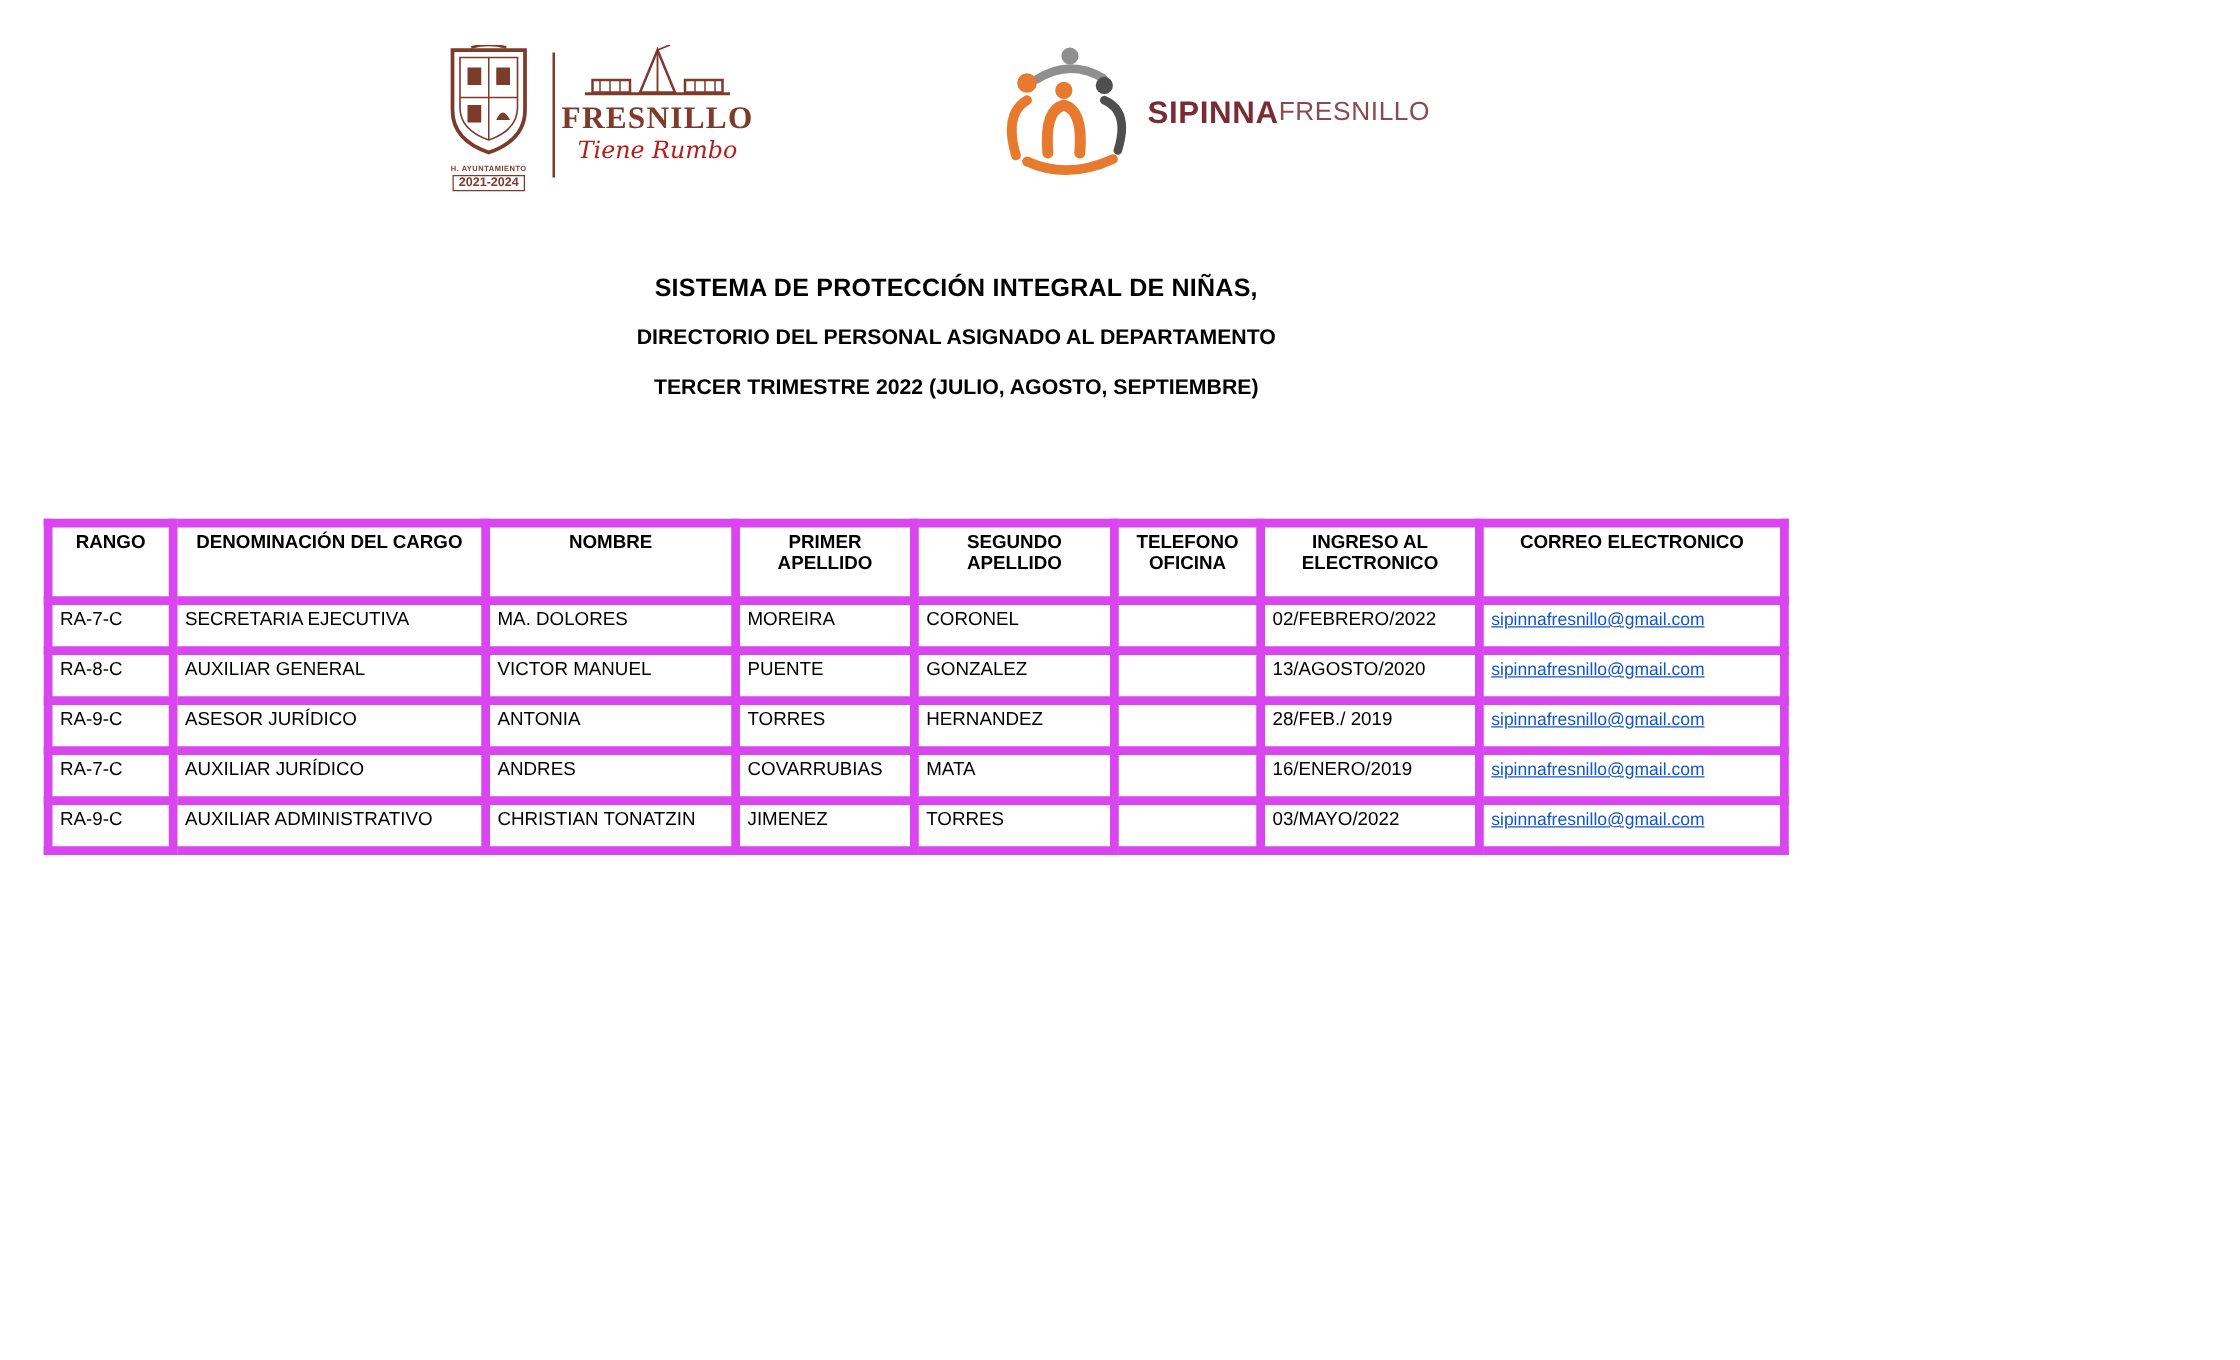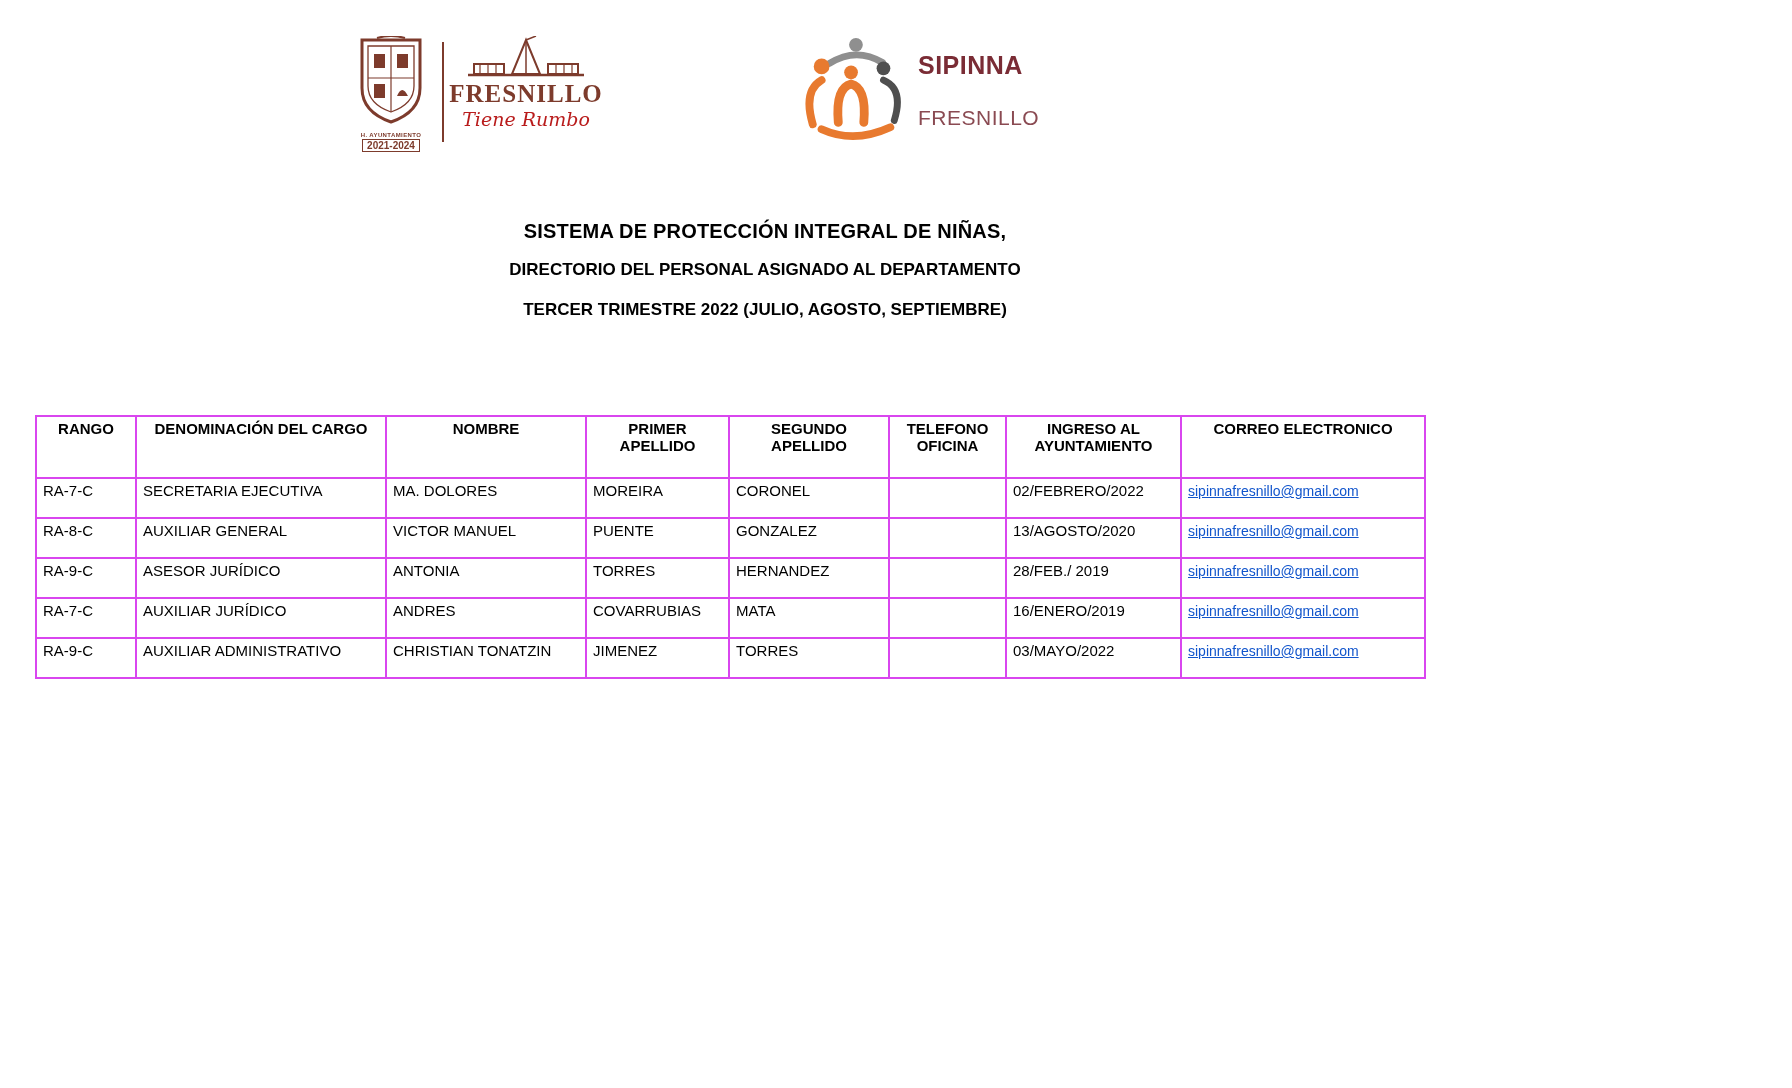--- a/index.html
+++ b/index.html
@@ -16,33 +16,33 @@
   .crest-years { font-size: 10px; color: #7d3b2c; font-weight: bold; border: 1px solid #7d3b2c; padding: 0 4px; margin-top: 1px; }
   .logo-divider { width: 2px; height: 100px; background: #7d3b2c; margin-top: 6px; }
   .fres-right { display: flex; flex-direction: column; align-items: center; width: 140px; }
   .fres-wordmark { font-family: "Liberation Serif", serif; font-size: 25px; color: #7d3b2c; letter-spacing: 1px; font-weight: bold; margin-top: -2px; }
   .fres-tagline { font-family: "DejaVu Serif", serif; font-style: italic; font-size: 19px; color: #b91c1c; margin-top: 0px; }
 
   .logo-sipinna {
     position: absolute; left: 800px; top: 34px;
     display: flex; align-items: center; gap: 10px;
   }
-  .sipinna-text { display: flex; flex-direction: column; gap: 24px; }
+  .sipinna-text { display: flex; flex-direction: row; }
   .sipinna-name { font-size: 25px; font-weight: bold; color: #7a2c35; letter-spacing: .5px; }
   .sipinna-subname { font-size: 21px; color: #8a4a52; letter-spacing: .5px; margin-top: 2px; }
 
   
   .titles { position: absolute; top: 220px; left: 0; width: 1530px; text-align: center; color: #000; }
   .title-main { font-size: 20px; font-weight: bold; letter-spacing: .2px; margin-bottom: 17px; }
   .title-sub  { font-size: 17px; font-weight: bold; margin-bottom: 20px; }
 
   
   .dir-table-wrap { position: absolute; left: 35px; top: 415px; }
   table.dir { border-collapse: collapse; table-layout: fixed; width: 1389px; border: 2px solid #000; }
-  table.dir th, table.dir td { border: 2px solid #d946ef; vertical-align: top; overflow: hidden; }
+  table.dir th, table.dir td { border: 7px solid #d946ef; vertical-align: top; overflow: hidden; }
   table.dir th {
     font-size: 15px; font-weight: bold; text-align: center;
     padding: 3px 10px; height: 62px;
   }
   table.dir td {
     font-size: 15px; text-align: left;
     padding: 3px 6px; height: 40px; white-space: nowrap;
   }
   td.cell-cargo-small { font-size: 13.5px; margin-top: 29px; }
   a.email-link { color: #1155cc; text-decoration: underline; font-size: 14px; }
@@ -134,21 +134,21 @@
         <col style="width:244px">
       </colgroup>
       <thead>
         <tr>
           <th>RANGO</th>
           <th>DENOMINACIÓN DEL CARGO</th>
           <th>NOMBRE</th>
           <th>PRIMER APELLIDO</th>
           <th>SEGUNDO APELLIDO</th>
           <th>TELEFONO OFICINA</th>
-          <th>INGRESO AL AYUNTAMIENTO</th>
+          <th>INGRESO AL ELECTRONICO</th>
           <th>CORREO ELECTRONICO</th>
         </tr>
       </thead>
       <tbody>
   <tr>
     <td>RA-7-C</td>
     <td>SECRETARIA EJECUTIVA</td>
     <td>MA. DOLORES</td>
     <td>MOREIRA</td>
     <td>CORONEL</td>

